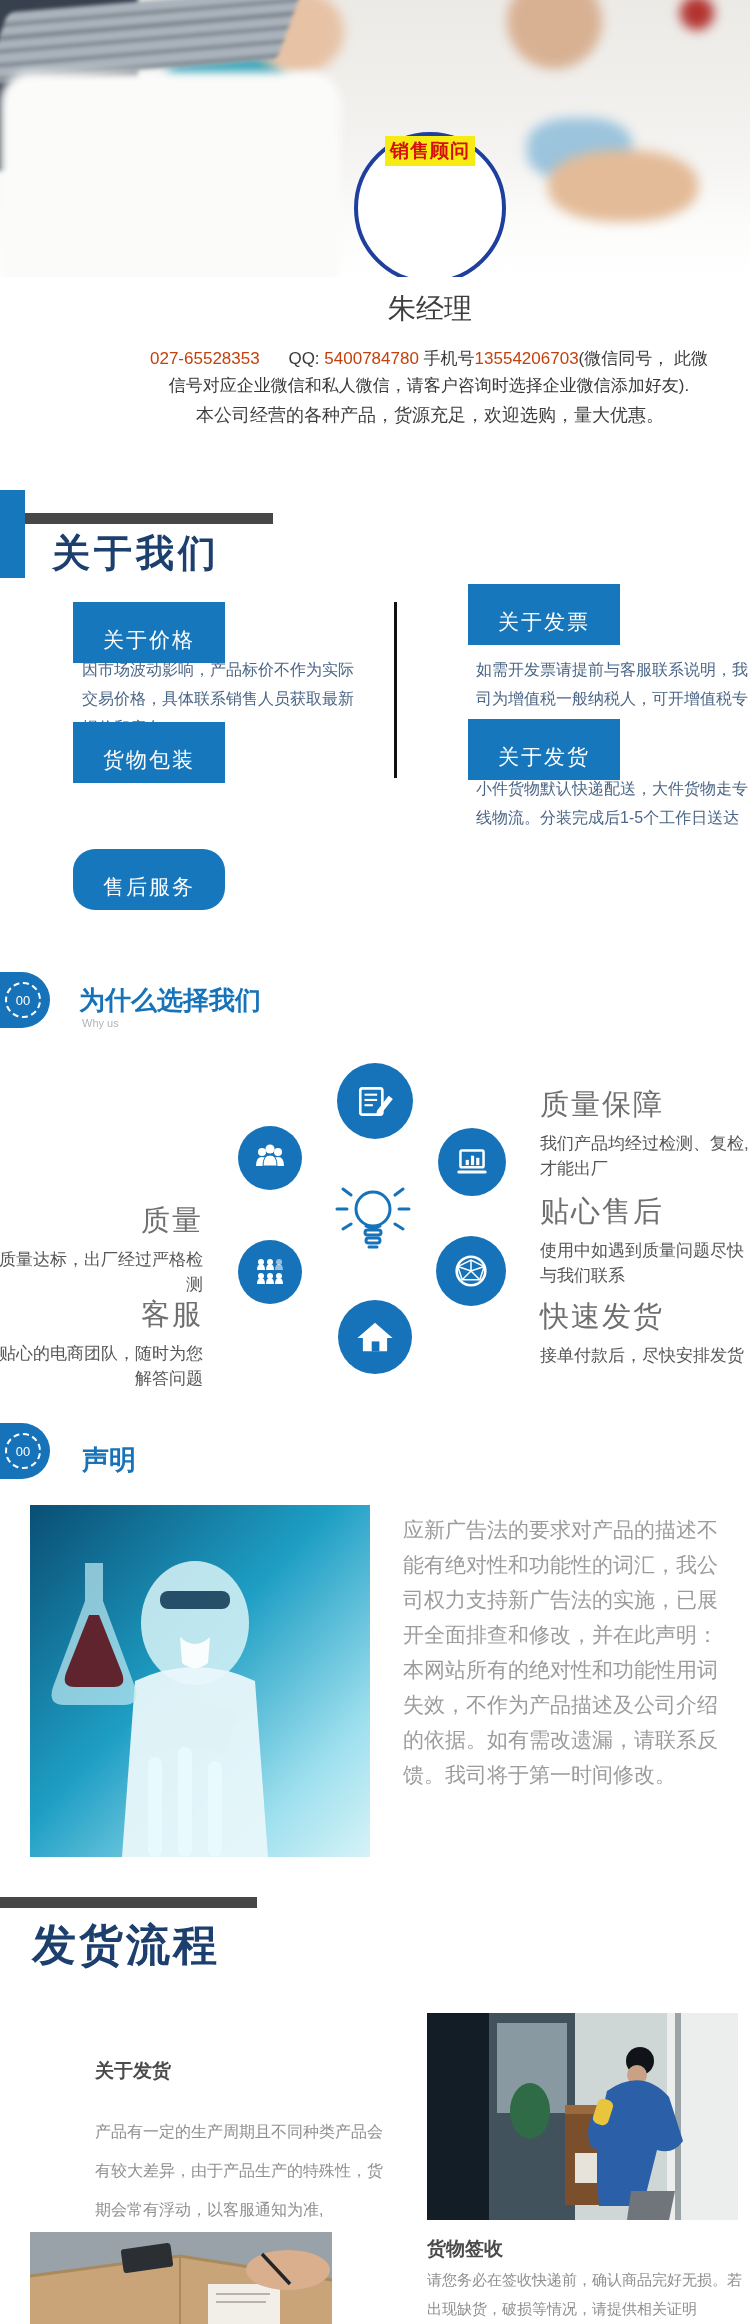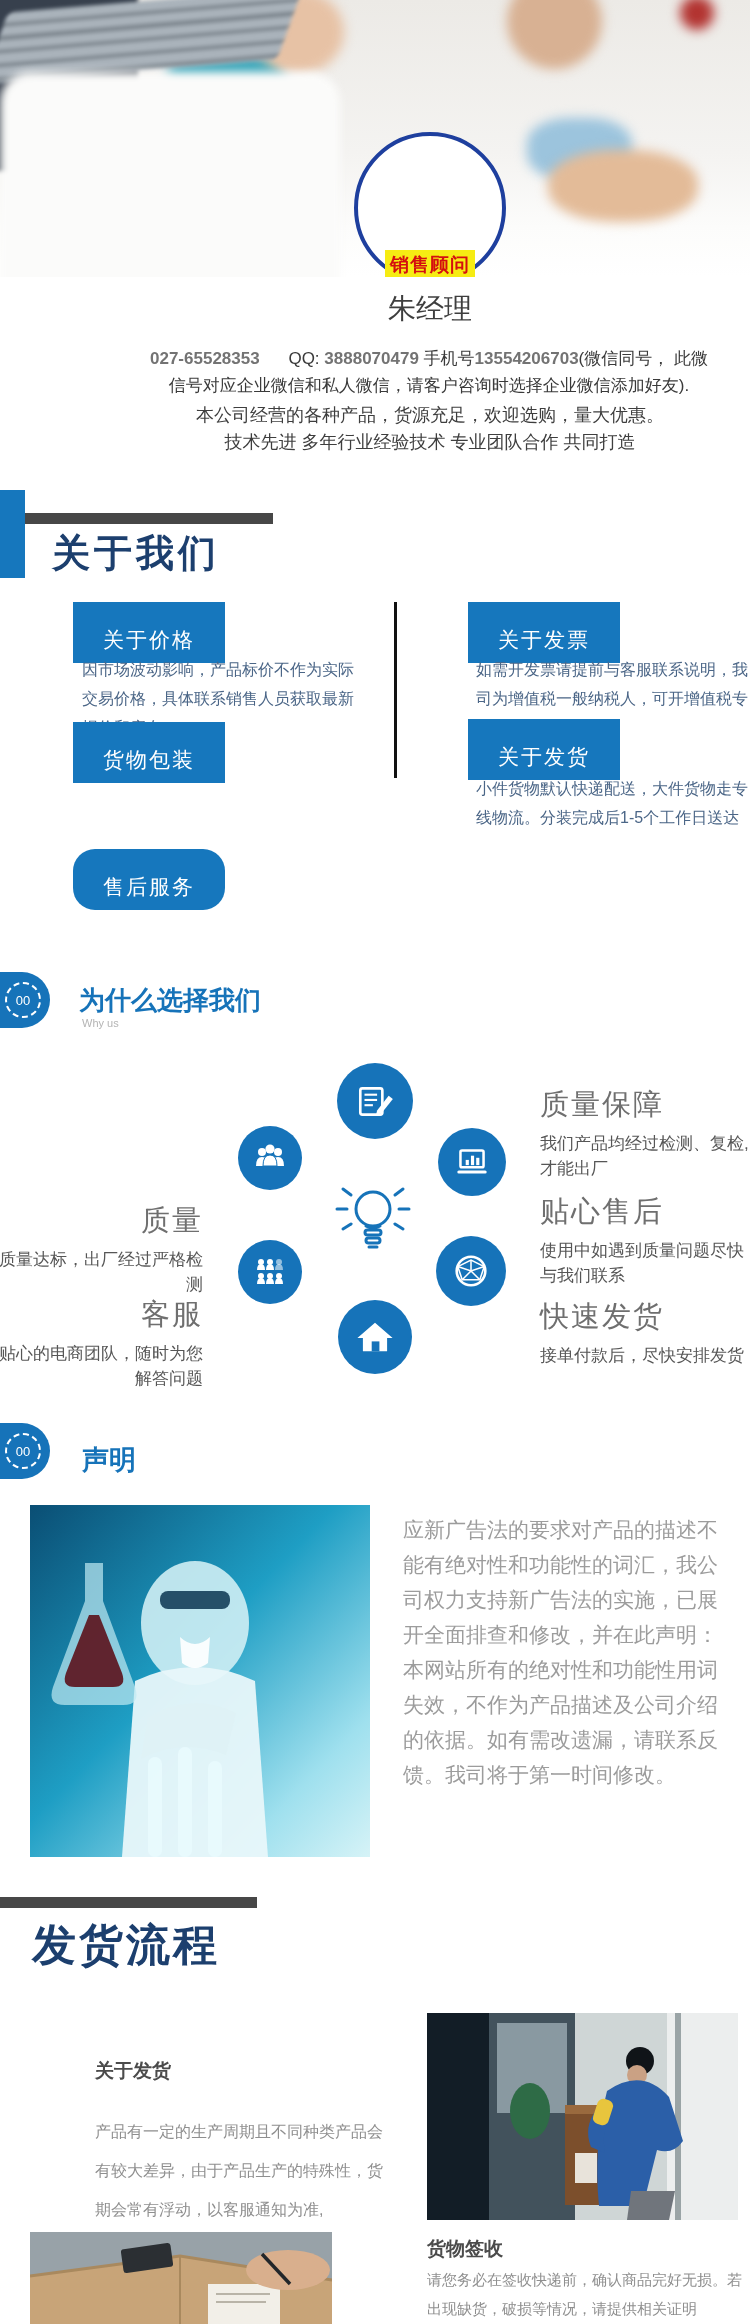--- a/index.html
+++ b/index.html
@@ -17,30 +17,30 @@
       transform:skewX(-24deg) rotate(-5deg);filter:blur(2px);border-radius:6px;}
   .hero-scrub{left:168px;top:28px;width:120px;height:125px;background:#3fa9bc;border-radius:40% 60% 55% 45%;}
   .hero-red{left:196px;top:-6px;width:62px;height:48px;background:#c23b2e;border-radius:50%;}
   .hero-head1{left:252px;top:-10px;width:92px;height:84px;background:#e7c2a5;border-radius:50%;}
   .hero-coat{right:-50px;top:-12px;width:340px;height:265px;background:#fbfbfa;border-radius:30px;filter:blur(4px);}
   .hero-head2{right:148px;top:-26px;width:95px;height:95px;background:#d8b193;border-radius:50%;}
   .hero-stethred{right:36px;top:-4px;width:34px;height:34px;background:#b23330;border-radius:50%;}
   .hero-sleeve{right:118px;top:118px;width:105px;height:62px;background:#9cc4dd;border-radius:40%;}
   .hero-hand{right:52px;top:150px;width:150px;height:72px;background:#e3bb98;border-radius:45%;}
   .hero-badge{position:absolute;left:354px;top:132px;width:152px;height:152px;border-radius:50%;
-      background:#ffffff;border:4px solid #1e3f9e;display:flex;align-items:flex-end;justify-content:center;}
+      background:#ffffff;border:4px solid #1e3f9e;display:flex;align-items:flex-start;justify-content:center;}
   .hero-badge-label{background:#f6ec13;color:#d40f0f;font-size:19px;font-weight:bold;
       padding:2px 5px;letter-spacing:1px;}
 
   
   .contact-name{position:absolute;left:110px;top:290px;width:640px;text-align:center;
       font-size:28px;color:#3e3e3e;}
   .contact-line{position:absolute;left:145px;top:345px;width:568px;text-align:center;
       font-size:17px;line-height:27px;color:#3a3a3a;}
-  .red-num{color:#737373;font-weight:bold;}
+  .red-num{color:#c2410c;font-weight:normal;}
   .qq-gap{margin-left:24px;}
   .intro{position:absolute;left:110px;top:402px;width:640px;text-align:center;
       font-size:18px;line-height:27px;color:#3e3e3e;}
 
   
   .about-blueblock{position:absolute;left:0;top:490px;width:25px;height:88px;background:#1677bd;}
   .about-bar{position:absolute;left:25px;top:513px;width:248px;height:11px;background:#474747;}
   .about-title{position:absolute;left:52px;top:528px;font-family:"Liberation Serif",serif;
       font-size:38px;font-weight:bold;color:#1c3f6e;letter-spacing:4px;}
   .btn-label{position:absolute;background:#1677bd;color:#ffffff;
@@ -101,39 +101,38 @@
 
     <div class="hero-badge">
       <span class="hero-badge-label">销售顾问</span>
     </div>
   </div>
 
   <div class="contact-name">朱经理</div>
   <div class="contact-line">
     <span class="red-num">027-65528353</span>
     <span class="qq-gap">QQ:</span>
-    <span class="red-num">3888070479</span>
+    <span class="red-num">5400784780</span>
     <span>手机号</span><span class="red-num">13554206703</span><span>(微信同号， 此微信号对应企业微信和私人微信，请客户咨询时选择企业微信添加好友).</span>
   </div>
   <div class="intro">
     <div>本公司经营的各种产品，货源充足，欢迎选购，量大优惠。</div>
-    <div>技术先进 多年行业经验技术 专业团队合作 共同打造</div>
   </div>
 
   <div class="about-blueblock"></div>
   <div class="about-bar"></div>
   <h2 class="about-title" style="margin:0;">关于我们</h2>
 
   <div class="btn-label" style="left:73px;top:602px;">关于价格</div>
   <div class="col-text" style="left:82px;top:655px;width:286px;">因市场波动影响，产品标价不作为实际交易价格，具体联系销售人员获取最新报价和库存。</div>
   <div class="btn-label" style="left:73px;top:722px;">货物包装</div>
 
   <div class="about-divider"></div>
 
-  <div class="btn-label" style="left:468px;top:602px;">关于发票</div>
+  <div class="btn-label" style="left:468px;top:584px;">关于发票</div>
   <div class="col-text" style="left:476px;top:655px;width:286px;">如需开发票请提前与客服联系说明，我司为增值税一般纳税人，可开增值税专用发票及普票。</div>
   <div class="btn-label" style="left:468px;top:719px;">关于发货</div>
   <div class="col-text" style="left:476px;top:774px;width:286px;">小件货物默认快递配送，大件货物走专线物流。分装完成后1-5个工作日送达</div>
 
   <div class="btn-label" style="left:73px;top:849px;border-radius:22px;">售后服务</div>
 
   <div class="badge-00" style="top:972px;">
     <span class="dash">00</span>
   </div>
   <div class="why-title">为什么选择我们</div>

